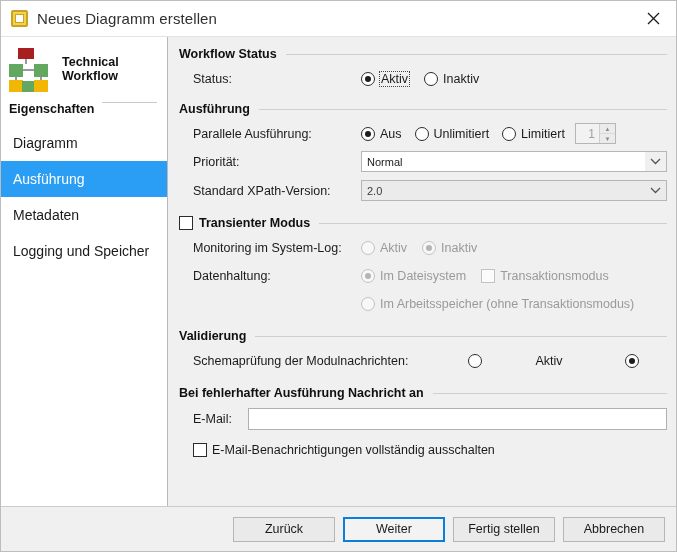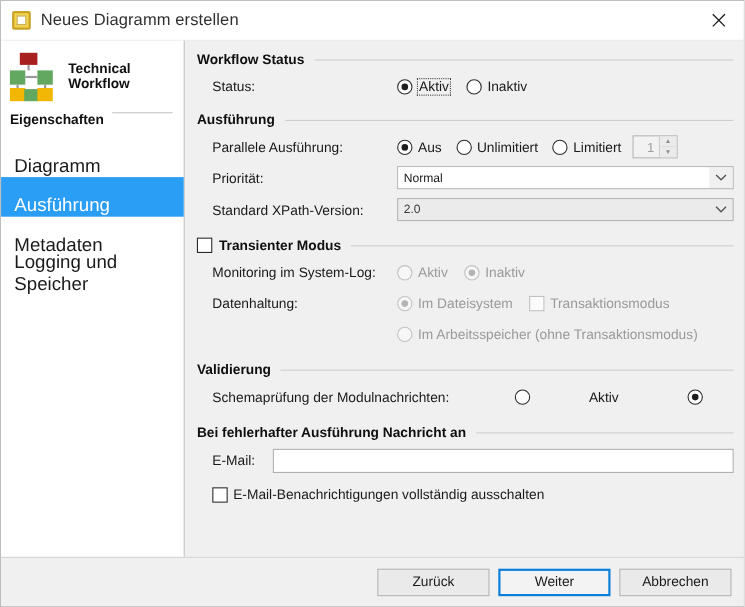--- a/index.html
+++ b/index.html
@@ -130,23 +130,23 @@
   .section-label .rule {
     flex: 1;
     height: 1px;
     background: #c8c8c8;
     margin-left: 8px;
   }
   .nav-list { margin-top: 9px; }
   .nav-item {
     height: 36px;
     display: flex;
-    align-items: flex-end;
+    align-items: center;
     padding-left: 12px;
-    font-size: 17px;
+    font-size: 14px;
     color: #1a1a1a;
     cursor: pointer;
     box-sizing: border-box;
   }
   .nav-item.selected {
     background: #2a9df4;
     color: #ffffff;
   }
 
   
@@ -517,16 +517,17 @@
         <span class="cb" style="margin-left:14px;"></span>
         <span class="rtxt">E-Mail-Benachrichtigungen vollständig ausschalten</span>
       </div>
 
     </div>
   </div>
 
   <div class="footer">
     <button class="btn">Zurück</button>
     <button class="btn default">Weiter</button>
+    <button class="btn">Fertig stellen</button>
     <button class="btn">Abbrechen</button>
   </div>
 
 </div>
 
 </body></html>

